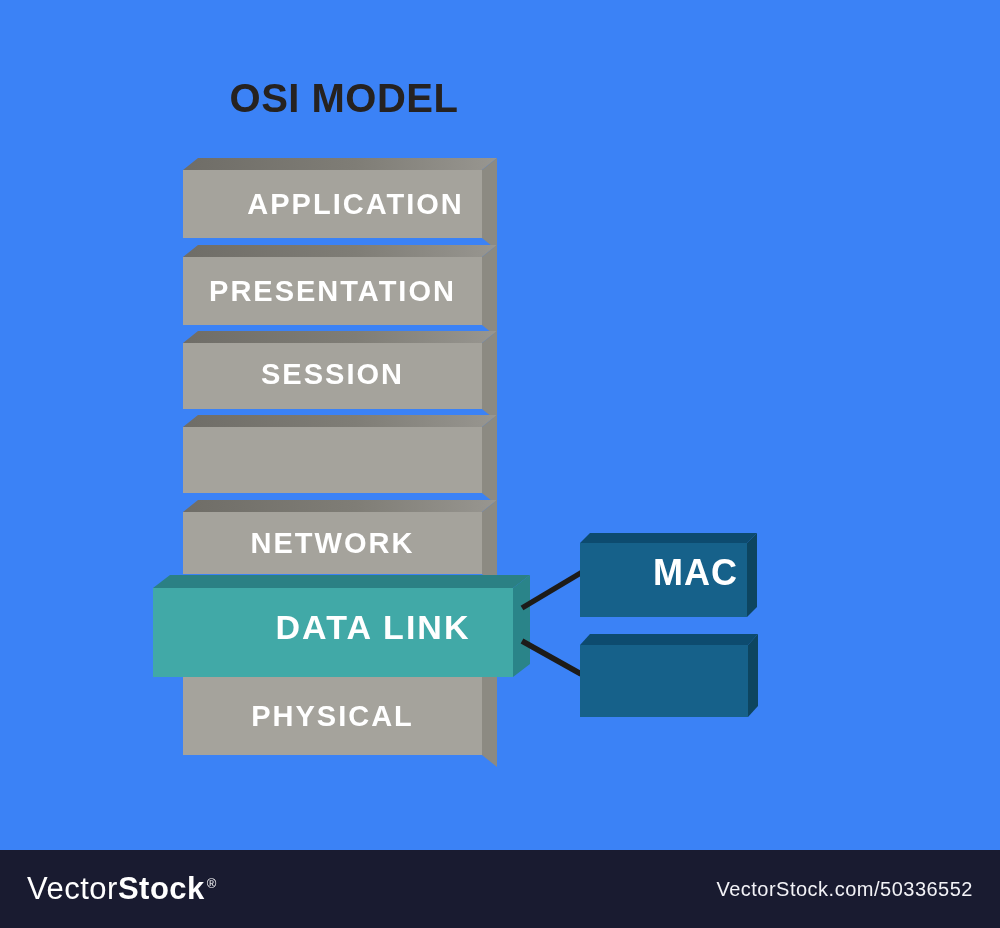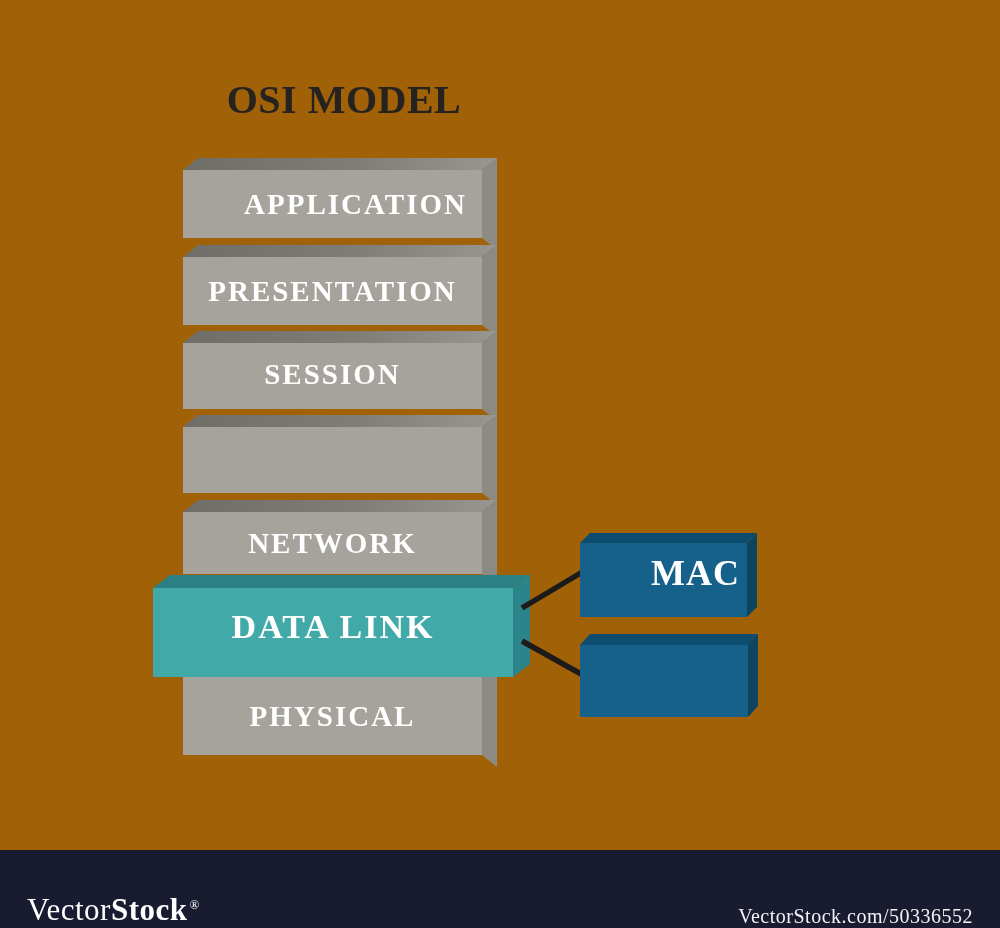--- a/index.html
+++ b/index.html
@@ -1,35 +1,35 @@
 <!DOCTYPE html>
 <html><head>
 <meta charset="utf-8">
 <style>
   html,body { margin:0; padding:0; background:#ffffff; }
   .stage {
-    position:relative; width:1000px; height:928px; background:#a16207;
-    font-family:Liberation Serif, serif; overflow:hidden;
+    position:relative; width:1000px; height:928px; background:#3b82f6;
+    font-family:Liberation Sans, sans-serif; overflow:hidden;
   }
   .title {
     position:absolute; left:184px; top:76px; width:320px;
     text-align:center; font-size:40px; font-weight:bold;
     letter-spacing:0.5px; color:#262220;
   }
   svg.diagram { position:absolute; left:0; top:0; }
   .layer-label {
     position:absolute; display:flex; align-items:center; justify-content:center;
     color:#ffffff; font-weight:bold; font-size:29px; letter-spacing:2px;
     white-space:nowrap; pointer-events:none;
   }
   .label-lg { font-size:34px; }
   .label-sub { font-size:36px; letter-spacing:1px; }
   .wm-bar {
     position:absolute; left:0; top:850px; width:1000px; height:78px;
-    background:#191b30; display:flex; align-items:flex-end;
+    background:#191b30; display:flex; align-items:center;
     justify-content:space-between; padding:0 27px; box-sizing:border-box;
     color:#ffffff;
   }
   .wm-logo { font-size:31px; font-weight:400; letter-spacing:0.5px; }
   .wm-logo .bold { font-weight:bold; }
   .wm-reg { font-size:13px; position:relative; top:-11px; margin-left:2px; }
   .wm-url { font-size:20px; color:#f2f2f6; letter-spacing:0.5px; }
 </style>
 </head>
 <body>
@@ -102,21 +102,21 @@
       <polygon points="580,645 748,645 758,634 590,634" fill="#0d4b6f"></polygon>
       <polygon points="748,645 758,634 758,706 748,717" fill="#0d4560"></polygon>
       <rect x="580" y="645" width="168" height="72" fill="#16618a"></rect>
     </g>
   </svg>
 
   <div class="layer-label" style="left:183px; top:170px; width:299px; height:68px;padding-left:23px;">APPLICATION</div>
   <div class="layer-label" style="left:183px; top:257px; width:299px; height:68px;">PRESENTATION</div>
   <div class="layer-label" style="left:183px; top:343px; width:299px; height:62px;">SESSION</div>
   <div class="layer-label" style="left:183px; top:512px; width:299px; height:62px;">NETWORK</div>
-  <div class="layer-label label-lg" style="left:153px; top:588px; width:360px; height:78px;">DATA LINK</div>
+  <div class="layer-label label-lg" style="left:153px; top:588px; width:360px; height:78px;padding-left:40px;">DATA LINK</div>
   <div class="layer-label" style="left:183px; top:677px; width:299px; height:78px;">PHYSICAL</div>
   <div class="layer-label label-sub" style="left:580px; top:543px; width:167px; height:59px;margin-left:32px;">MAC</div>
 
   <div class="wm-bar">
     <div class="wm-logo"><span>Vector</span><span class="bold">Stock</span><span class="wm-reg">®</span></div>
     <div class="wm-url">VectorStock.com/50336552</div>
   </div>
 
 </div>
 

